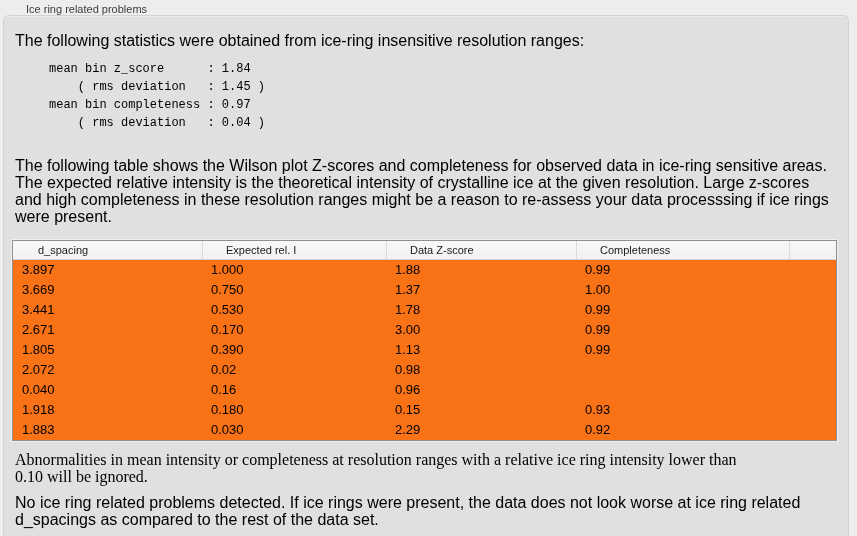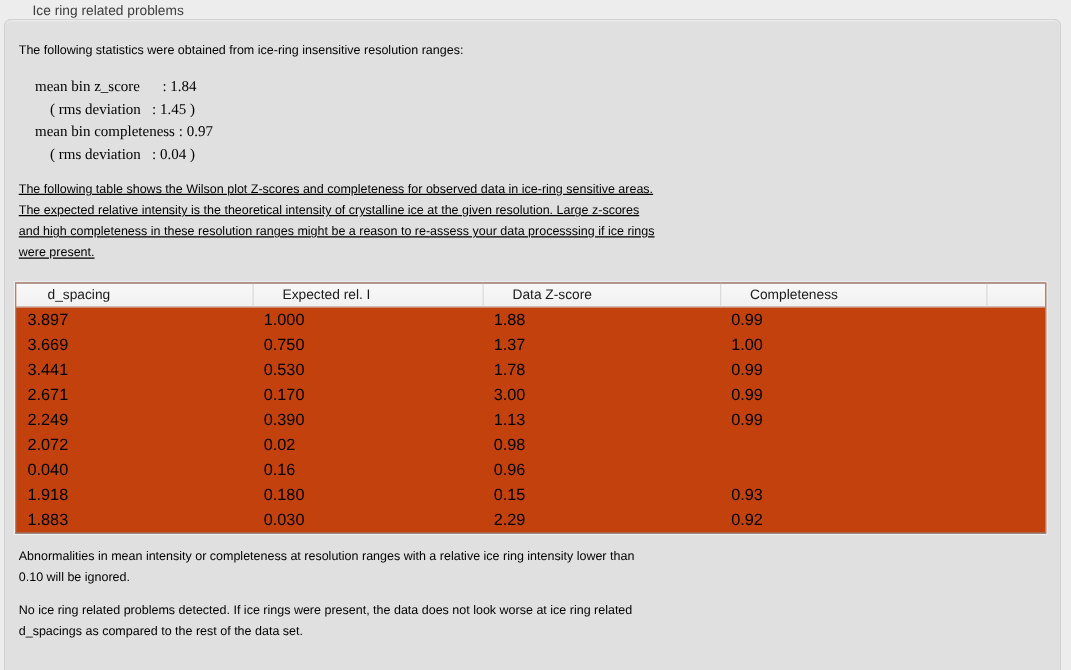--- a/index.html
+++ b/index.html
@@ -23,42 +23,42 @@
     top: 15px; left: 3px;
     width: 844px; height: 560px;
     background: #e0e0e0;
     border: 1px solid #d2d2d2;
     border-bottom: none;
     border-radius: 6px 6px 0 0;
     box-shadow: inset 0 1px 0 rgba(255,255,255,0.4);
   }
   .para {
     margin: 0;
-    font-size: 10px;
+    font-size: 16px;
     line-height: 17px;
     white-space: pre-line;
     color: #000;
   }
   .intro   { margin: 16px 0 0 11px; }
   .mono {
-    margin: 11px 0 0 24px;
-    font-family: Liberation Serif, serif;
+    margin: 11px 0 0 45px;
+    font-family: Liberation Mono, monospace;
     font-size: 12px;
     line-height: 18px;
     white-space: pre;
     color: #000;
   }
-  .table-intro { margin: 11px 0 0 11px; text-decoration: underline; }
-  .note        { margin: 10px 0 0 11px; }
+  .table-intro { margin: 25px 0 0 11px; }
+  .note        { margin: 10px 0 0 11px; font-family: Liberation Serif, serif; }
   .conclusion  { margin: 9px 0 0 11px; }
 
   .listctrl {
     margin: 15px 0 0 8px;
     width: 823px;
-    background: #c2410c;
+    background: #f97316;
     border: 1px solid #8f8f8f;
     box-shadow: 0 0 0 1px rgba(255,255,255,0.5);
   }
   .lc-header {
     display: grid;
     grid-template-columns: 189px 184px 190px 213px 1fr;
     height: 18px;
     background: linear-gradient(#f8f8f8, #f1f1f1);
     border-bottom: 1px solid #d4d4d4;
   }
@@ -136,21 +136,21 @@
           <div class="lc-cell"></div>
         </div>
         <div class="lc-row">
           <div class="lc-cell">2.671</div>
           <div class="lc-cell">0.170</div>
           <div class="lc-cell">3.00</div>
           <div class="lc-cell">0.99</div>
           <div class="lc-cell"></div>
         </div>
         <div class="lc-row">
-          <div class="lc-cell">2.249</div>
+          <div class="lc-cell">1.805</div>
           <div class="lc-cell">0.390</div>
           <div class="lc-cell">1.13</div>
           <div class="lc-cell">0.99</div>
           <div class="lc-cell"></div>
         </div>
         <div class="lc-row">
           <div class="lc-cell">2.072</div>
           <div class="lc-cell">0.02</div>
           <div class="lc-cell">0.98</div>
           <div class="lc-cell"></div>

